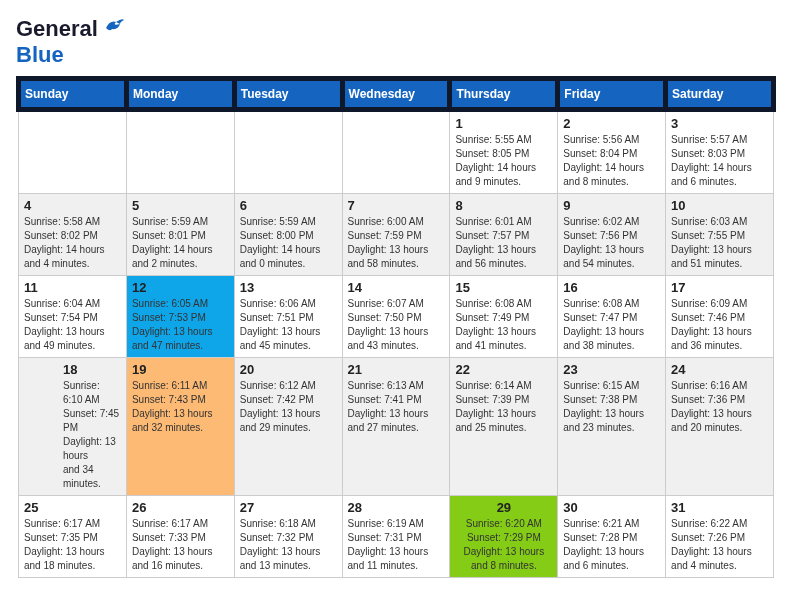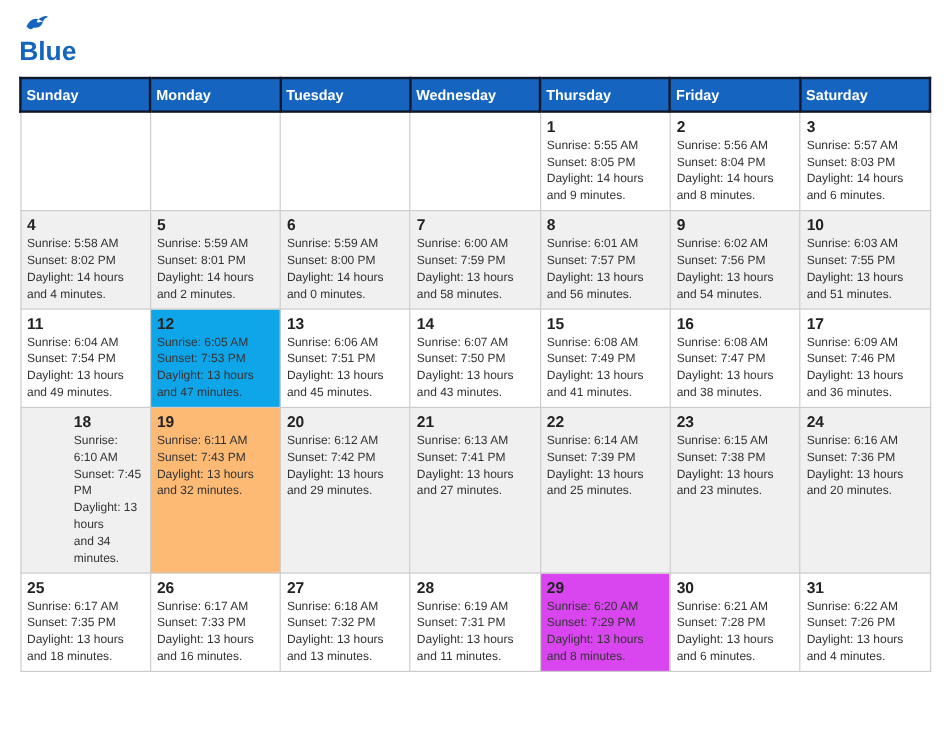--- a/index.html
+++ b/index.html
@@ -37,21 +37,21 @@
       border-collapse: collapse;
       font-size: 11px;
     }
     .calendar th {
       background: #1565c0;
       color: #fff;
       padding: 6px 4px;
       text-align: left;
       font-size: 12px;
       font-weight: bold;
-      border: 2px solid #0f172a;
+      border: 5px solid #0f172a;
     }
     .calendar td {
       border: 1px solid #ccc;
       vertical-align: top;
       padding: 4px 5px;
       width: 108px;
       min-height: 80px;
       background: #fff;
     }
     .calendar tr:nth-child(even) td {
@@ -74,20 +74,21 @@
     }
     .empty-cell { background: #fff !important; }
     .row-alt td { background: #f0f0f0; }
   </style>
 </head>
 <body>
 
 <div class="header-area">
   <div class="logo">
     <div class="logo-line1">
+      <span style="font-size:22px;font-weight:bold;color:#1a1a2e;">General</span>
       <svg width="22" height="18" viewBox="0 0 22 18" style="margin-left:2px;margin-top:-4px;">
         <path d="M4 10 Q8 2 14 4 Q10 8 18 6 Q16 12 10 11 Q8 14 4 10Z" fill="#1565c0"></path>
         <path d="M14 4 Q20 0 22 2 Q18 4 18 6 Q16 5 14 4Z" fill="#1565c0"></path>
       </svg>
     </div>
     <div>
       <span style="font-size:22px;font-weight:bold;color:#1565c0;margin-left:0;">Blue</span>
     </div>
   </div>
   <div class="title-area">
@@ -227,21 +228,21 @@
           <div class="day-info">Sunrise: 6:17 AM<br>Sunset: 7:33 PM<br>Daylight: 13 hours<br>and 16 minutes.</div>
         </td>
         <td style="background: rgb(255, 255, 255);">
           <span class="day-number">27</span>
           <div class="day-info">Sunrise: 6:18 AM<br>Sunset: 7:32 PM<br>Daylight: 13 hours<br>and 13 minutes.</div>
         </td>
         <td style="background: rgb(255, 255, 255);">
           <span class="day-number">28</span>
           <div class="day-info">Sunrise: 6:19 AM<br>Sunset: 7:31 PM<br>Daylight: 13 hours<br>and 11 minutes.</div>
         </td>
-        <td style="background: #d946ef;">
+        <td style="background: #84cc16; text-align: center;">
           <span class="day-number">29</span>
           <div class="day-info">Sunrise: 6:20 AM<br>Sunset: 7:29 PM<br>Daylight: 13 hours<br>and 8 minutes.</div>
         </td>
         <td style="background: rgb(255, 255, 255);">
           <span class="day-number">30</span>
           <div class="day-info">Sunrise: 6:21 AM<br>Sunset: 7:28 PM<br>Daylight: 13 hours<br>and 6 minutes.</div>
         </td>
         <td style="background: rgb(255, 255, 255);">
           <span class="day-number">31</span>
           <div class="day-info">Sunrise: 6:22 AM<br>Sunset: 7:26 PM<br>Daylight: 13 hours<br>and 4 minutes.</div>

